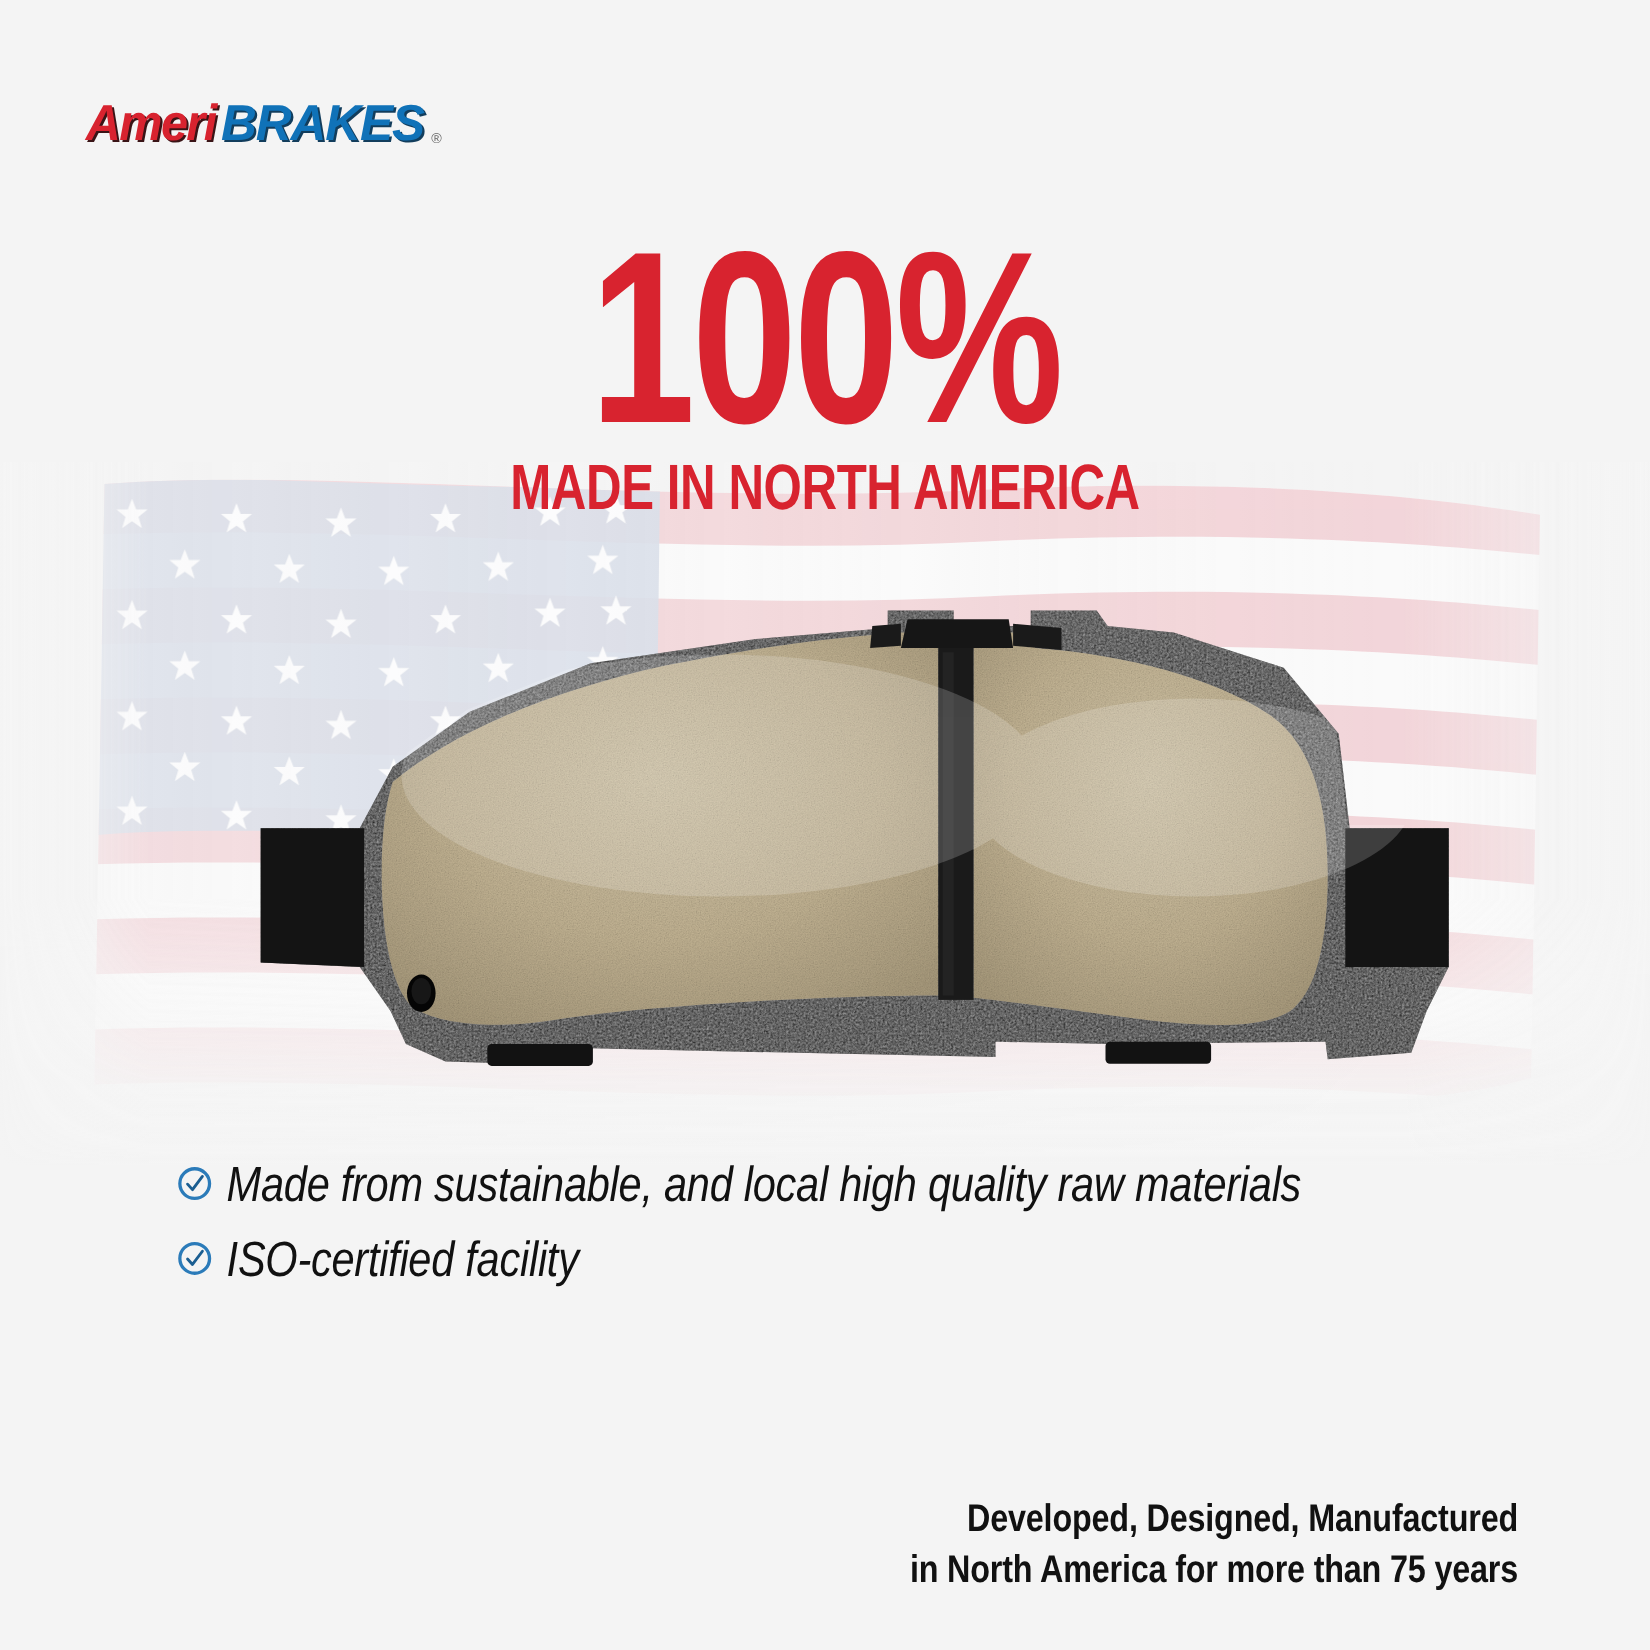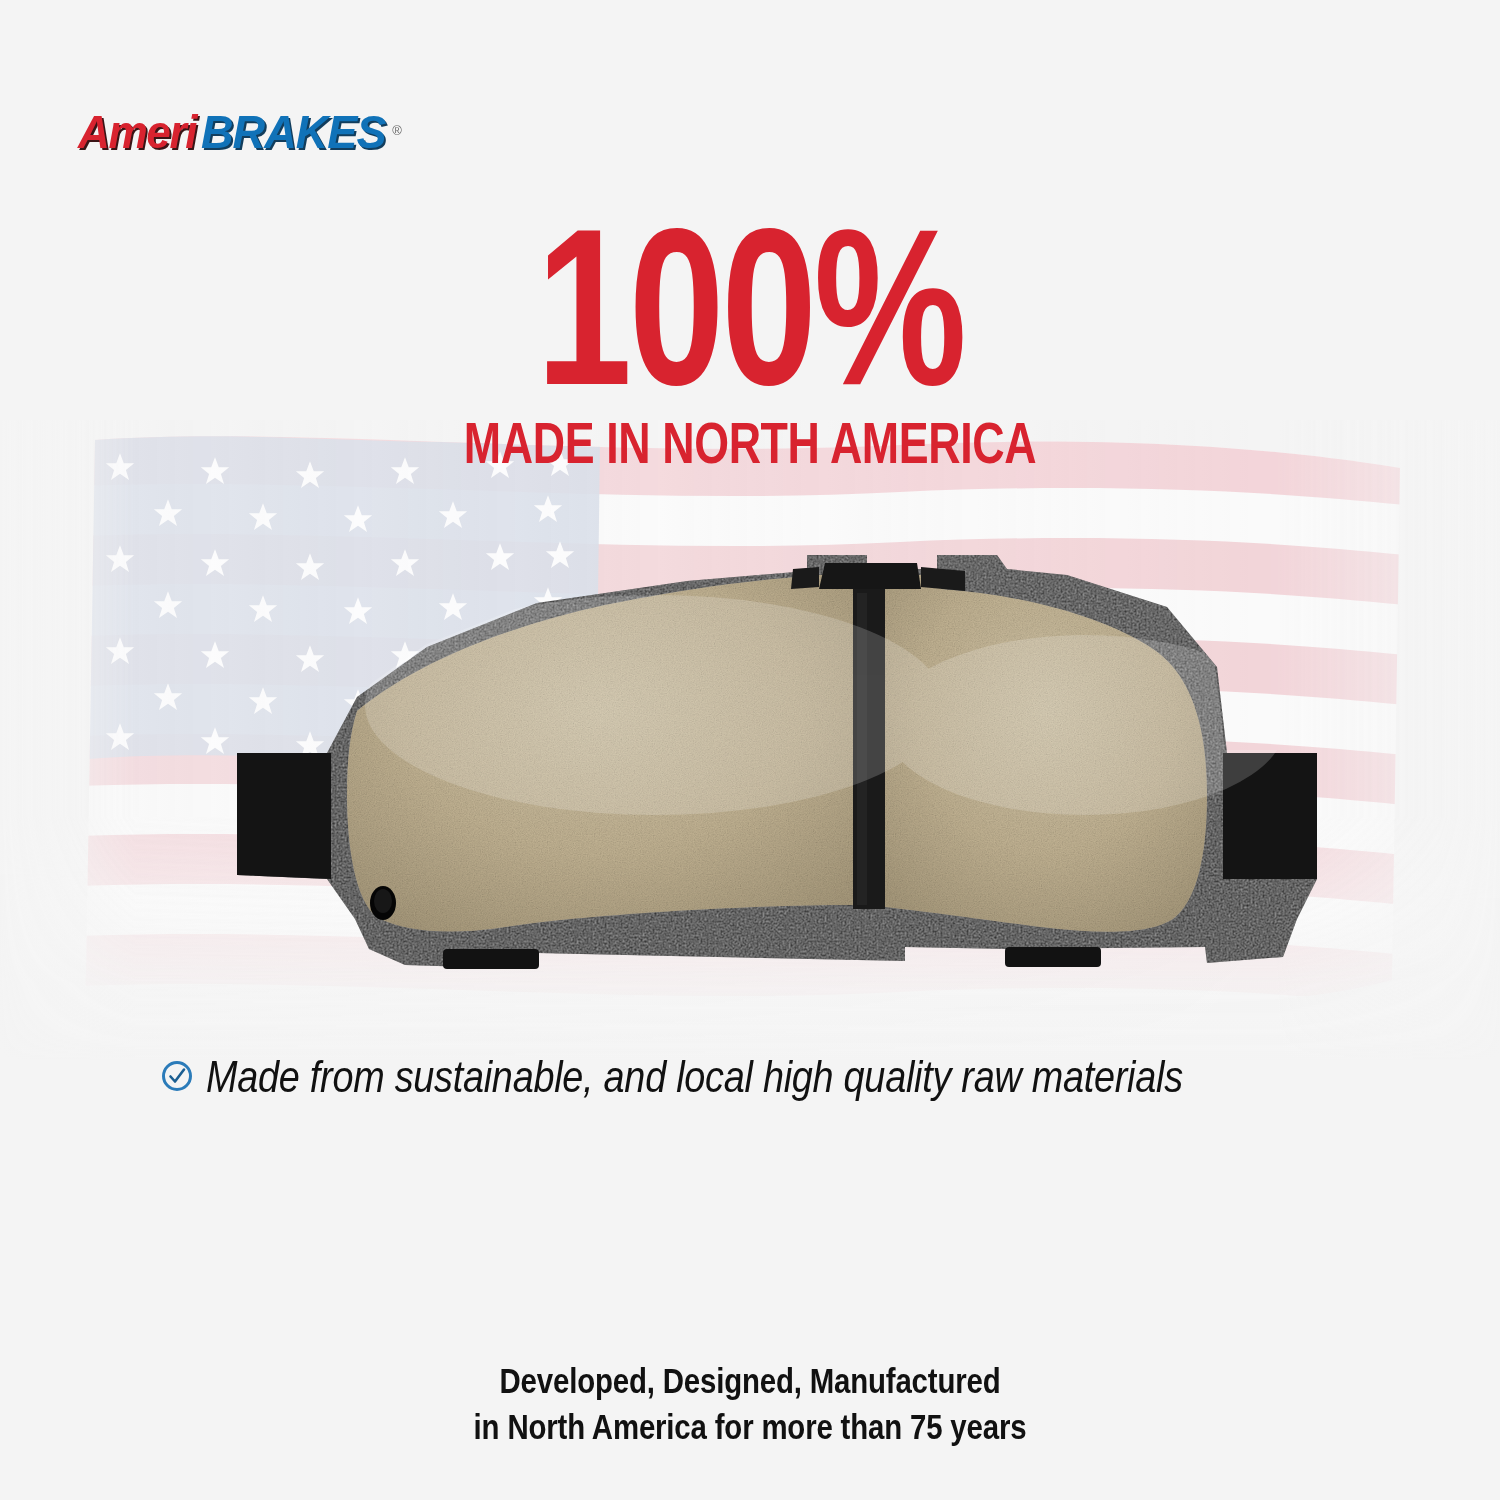--- a/index.html
+++ b/index.html
@@ -13,23 +13,23 @@
     height: 1500px;
     background: #f4f4f4;
     overflow: hidden;
     font-family: "Liberation Sans", sans-serif;
   }
 
   
   .logo {
     position: absolute;
     left: 78px;
-    top: 109px;
+    top: 88px;
     display: flex;
-    align-items: center;
+    align-items: flex-end;
     line-height: 1;
     white-space: nowrap;
   }
   .logo-ameri {
     font-family: "Liberation Sans", sans-serif;
     font-weight: bold;
     font-style: italic;
     font-size: 46px;
     letter-spacing: -1.5px;
     color: #d8232f;
@@ -142,21 +142,21 @@
     transform-origin: left center;
     white-space: nowrap;
   }
 
   
   .footer {
     position: absolute;
     left: 0;
     top: 1358px;
     width: 1500px;
-    text-align: center;
+    text-align: right;
   }
   .footer-line {
     font-family: "Liberation Sans Narrow", "Liberation Sans", sans-serif;
     font-weight: bold;
     font-size: 35px;
     line-height: 1.32;
     color: #111111;
     letter-spacing: -0.2px;
     transform: scaleX(0.84);
     transform-origin: center center;
@@ -454,20 +454,27 @@
     <div class="bullet-row">
       <svg class="bullet-icon" viewBox="0 0 34 34">
         <circle cx="17" cy="17" r="13.5" fill="none" stroke="#2b7bb9" stroke-width="3"></circle>
         <path d="M10.5,17.5 L15,22.5 L24,10.5" fill="none" stroke="#1b5e91" stroke-width="2.6" stroke-linecap="round" stroke-linejoin="round"></path>
       </svg>
       <span class="bullet-text">Made from sustainable, and local high quality raw materials</span>
     </div>
 
 
 
+    <div class="bullet-row">
+      <svg class="bullet-icon" viewBox="0 0 34 34">
+        <circle cx="17" cy="17" r="13.5" fill="none" stroke="#2b7bb9" stroke-width="3"></circle>
+        <path d="M10.5,17.5 L15,22.5 L24,10.5" fill="none" stroke="#1b5e91" stroke-width="2.6" stroke-linecap="round" stroke-linejoin="round"></path>
+      </svg>
+      <span class="bullet-text">ISO-certified facility</span>
+    </div>
 
   </div>
 
   <div class="footer">
     <div class="footer-line">Developed, Designed, Manufactured</div>
     <div class="footer-line">in North America for more than 75 years</div>
   </div>
 
 </div>
 

